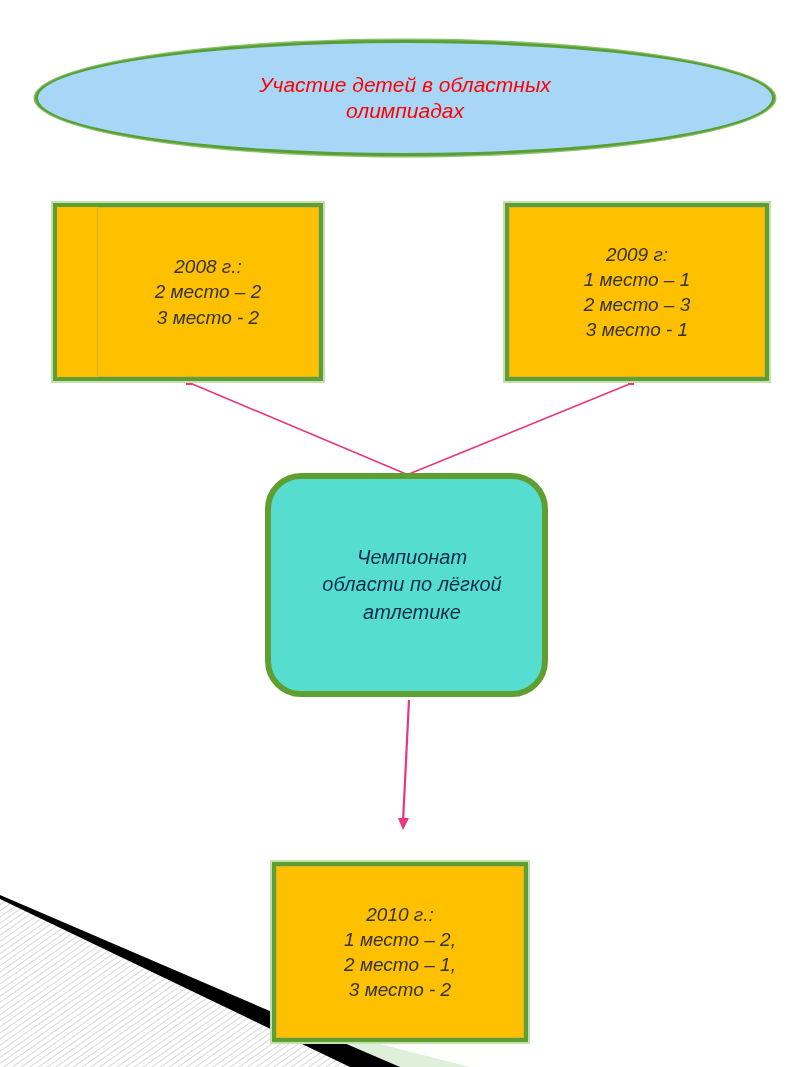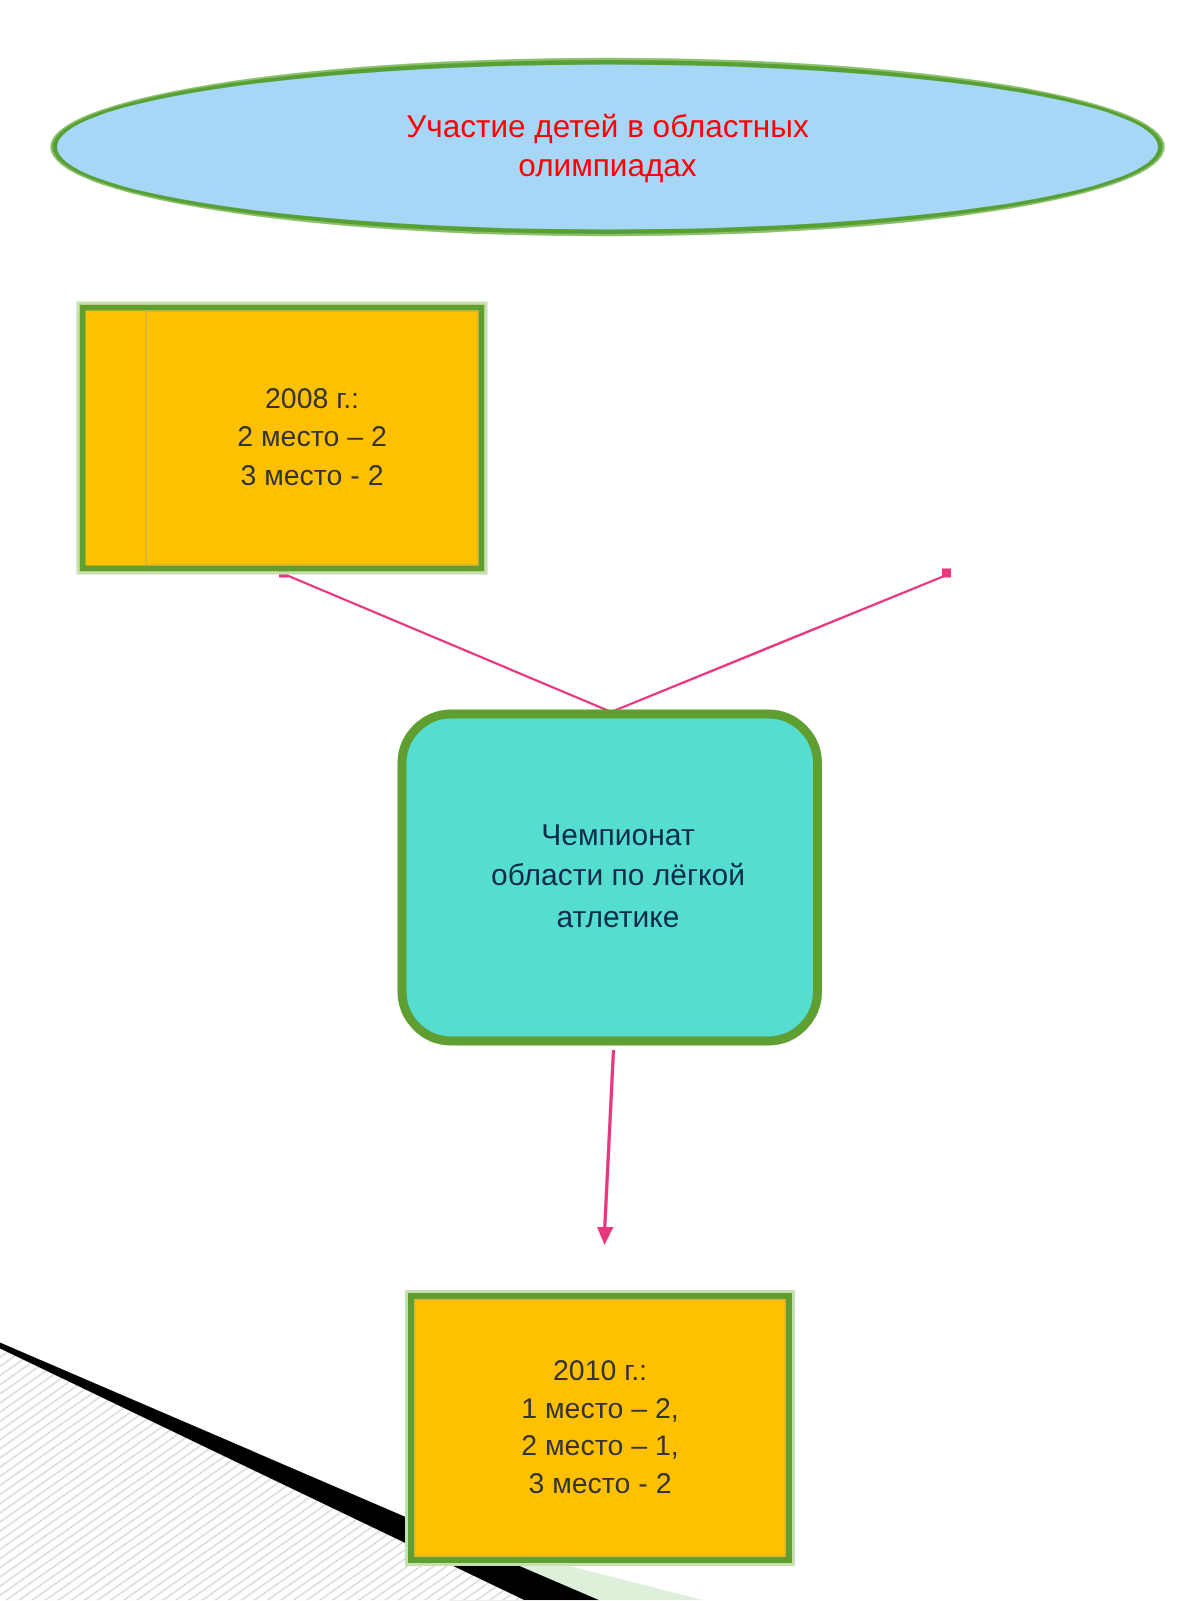--- a/index.html
+++ b/index.html
@@ -9,20 +9,21 @@
   }
   body {
     font-family: "Liberation Sans", sans-serif;
   }
   #slide {
     position: relative;
     width: 800px;
     height: 1067px;
     background: #ffffff;
     overflow: hidden;
+    font-style: italic;
   }
 
   
   .deco {
     position: absolute;
     left: 0;
     bottom: 0;
     width: 520px;
     height: 230px;
     pointer-events: none;
@@ -150,20 +151,28 @@
   </div>
 
   <div class="year-box" id="box-2008">
     <div class="inner">
       <div class="box-text">2008 г.:
 2 место – 2
 3 место - 2</div>
     </div>
   </div>
 
+  <div class="year-box" id="box-2009">
+    <div class="inner">
+      <div class="box-text">2009 г:
+1 место – 1
+2 место – 3
+3 место - 1</div>
+    </div>
+  </div>
 
   <div id="center-box">
     <div class="box-text">Чемпионат
 области по лёгкой
 атлетике</div>
   </div>
 
   <div class="year-box" id="box-2010">
     <div class="inner">
       <div class="box-text">2010 г.:

